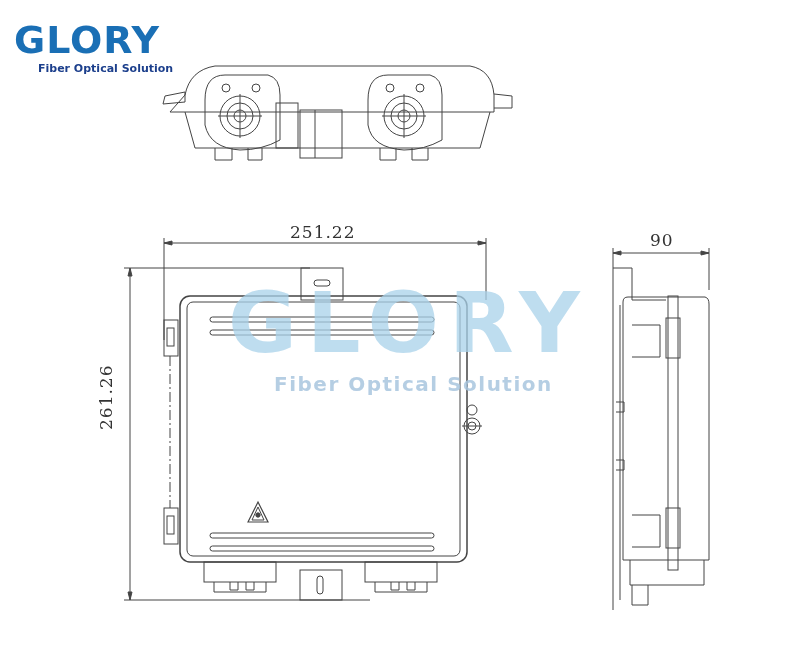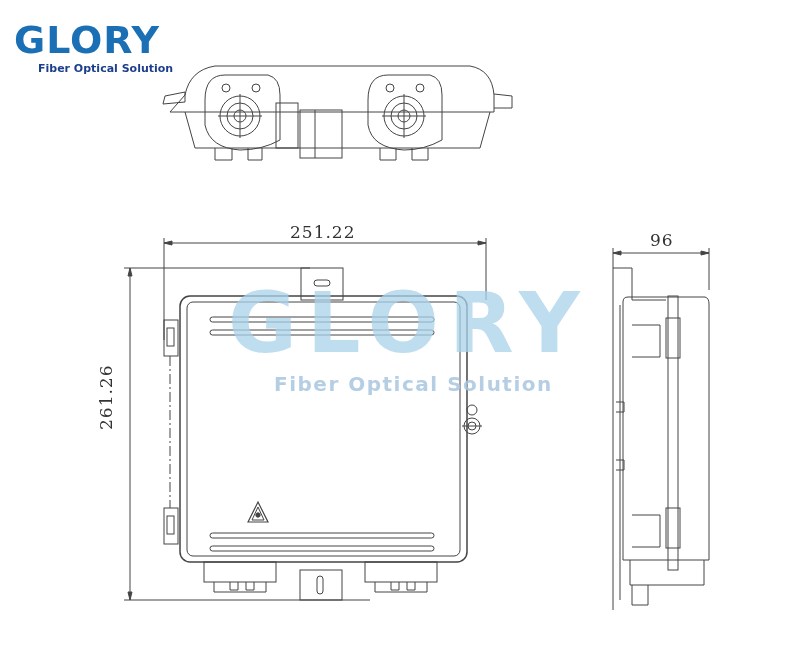--- a/index.html
+++ b/index.html
@@ -127,13 +127,13 @@
   </g>
 </svg>
 
 <div class="wm">
   <div class="wm-word">GLORY</div>
   <div class="wm-sub">Fiber Optical Solution</div>
 </div>
 
 <div class="dim" style="left:290px;top:222px;">251.22</div>
 <div class="dim" style="left:96px;top:430px;transform:rotate(-90deg);transform-origin:left top;">261.26</div>
-<div class="dim" style="left:650px;top:230px;">96</div>
+<div class="dim" style="left:650px;top:230px;">90</div>
 
 </body></html>

